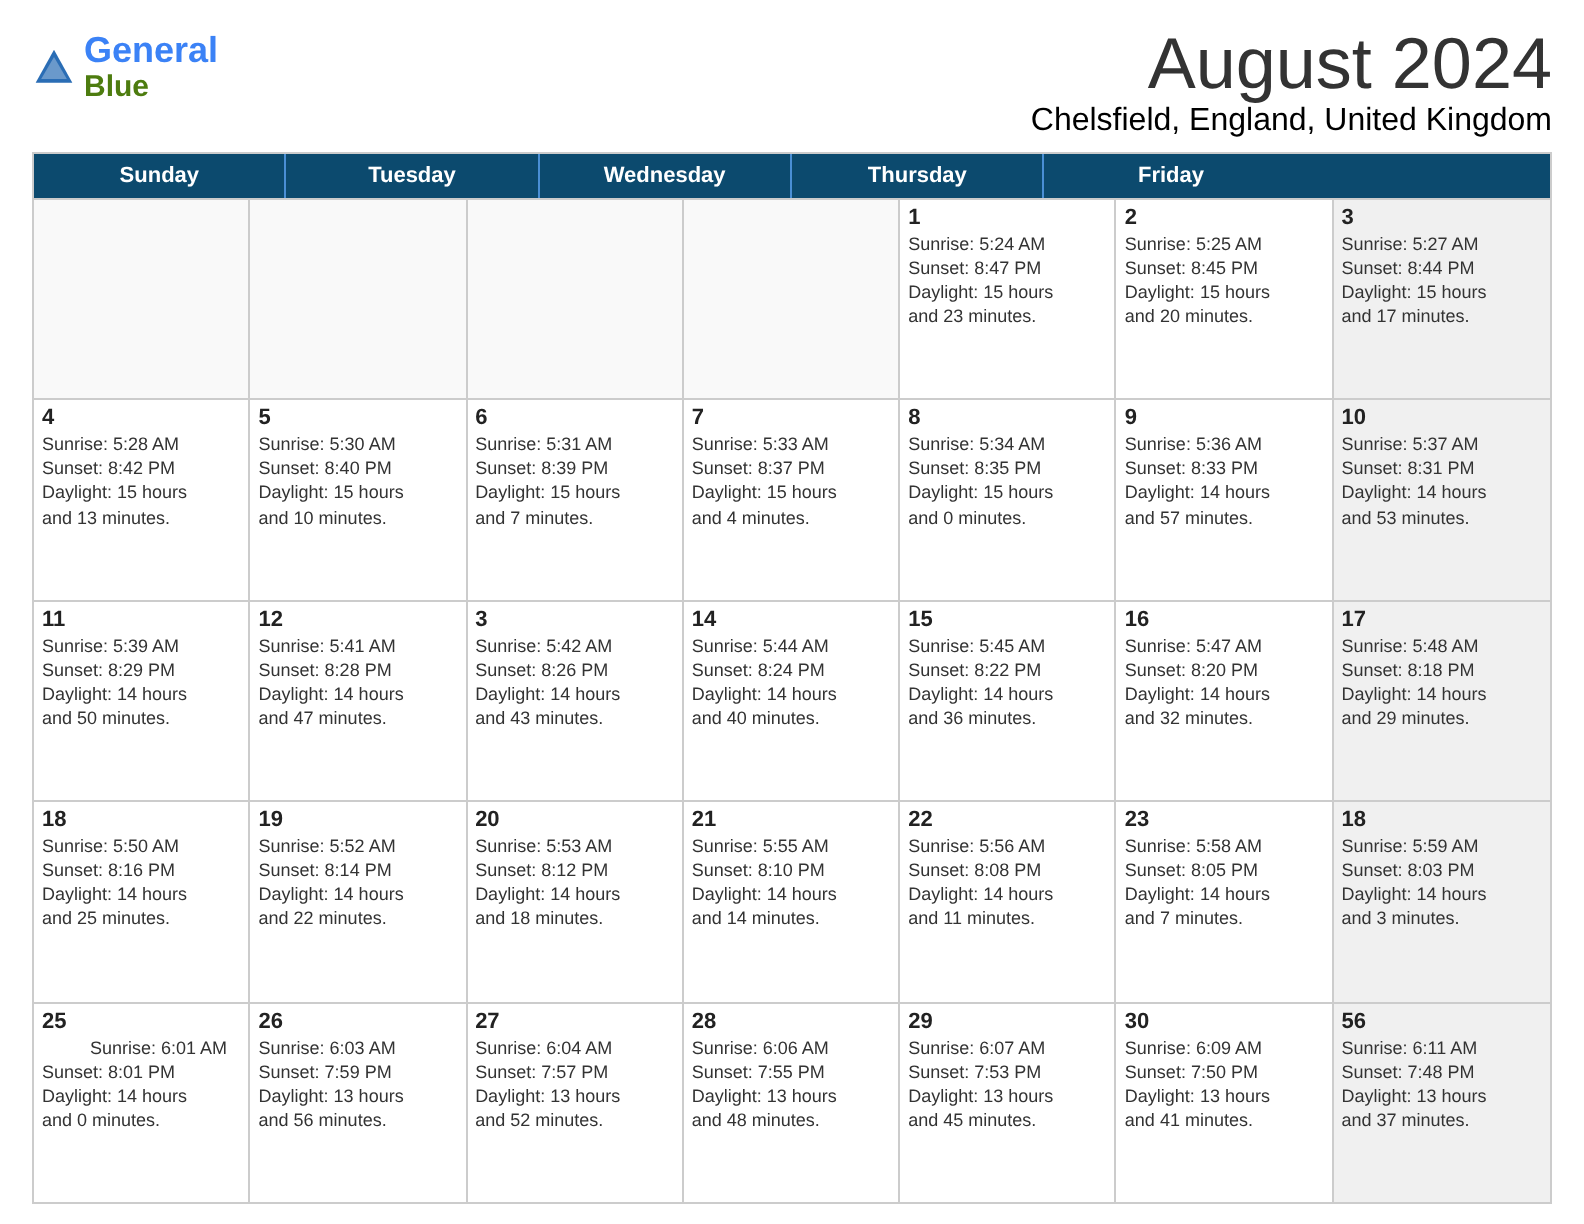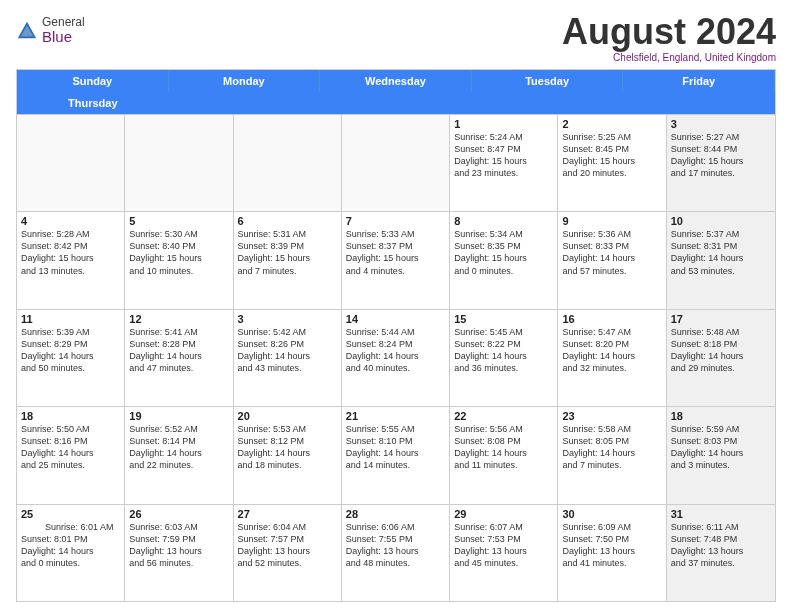--- a/index.html
+++ b/index.html
@@ -28,57 +28,57 @@
       align-items: center;
       gap: 4px;
       margin-top: 4px;
     }
     .logo-text {
       display: flex;
       flex-direction: column;
       line-height: 1.1;
     }
     .logo-general {
-      font-size: 12px;
-      font-weight: normal;
-      color: #404040;
+      font-size: 18px;
+      font-weight: bold;
+      color: #3b82f6;
     }
     .logo-blue {
       font-size: 15px;
-      font-weight: normal;
-      color: #701a75;
+      font-weight: bold;
+      color: #4d7c0f;
     }
     .logo-icon {
       width: 22px;
       height: 22px;
     }
     .title-block {
       text-align: right;
     }
     .month-title {
       font-size: 36px;
-      font-weight: bold;
+      font-weight: normal;
       color: #333;
       line-height: 1.1;
     }
     .location {
-      font-size: 10px;
-      color: #701a75;
+      font-size: 16px;
+      color: #000000;
       font-weight: normal;
     }
     .calendar {
       flex: 1;
       display: flex;
       flex-direction: column;
       border: 1px solid #ccc;
     }
     .cal-header {
       display: grid;
-      grid-template-columns: repeat(5, 1fr);
-      background: #3b82f6;
+      grid-template-columns: repeat(6, 1fr);
+      background: #0c4a6e;
     }
     .cal-header-cell {
       color: #fff;
       font-size: 11px;
       font-weight: bold;
       text-align: center;
       padding: 5px 2px;
       border-right: 1px solid #4a8fd5;
     }
     .cal-header-cell:last-child { border-right: none; }
@@ -141,25 +141,24 @@
     </div>
     <div class="title-block">
       <div class="month-title">August 2024</div>
       <div class="location">Chelsfield, England, United Kingdom</div>
     </div>
   </div>
 
   <div class="calendar">
     <div class="cal-header" id="cal-header-row">
         <div class="cal-header-cell">Sunday</div>
-        <div class="cal-header-cell">Monday</div>
+        <div class="cal-header-cell">Tuesday</div>
         <div class="cal-header-cell">Wednesday</div>
-        <div class="cal-header-cell">Tuesday</div>
+        <div class="cal-header-cell">Thursday</div>
         <div class="cal-header-cell">Friday</div>
-        <div class="cal-header-cell">Thursday</div>
       </div>
     <div class="cal-body" id="cal-body">
         <div class="cal-row">
           <div class="cal-cell empty"></div>
           <div class="cal-cell empty"></div>
           <div class="cal-cell empty"></div>
           <div class="cal-cell empty"></div>
           <div class="cal-cell"><span class="day-num">1</span><span class="cell-text" style="white-space: pre-line;">Sunrise: 5:24 AM
 Sunset: 8:47 PM
 Daylight: 15 hours
@@ -281,21 +280,21 @@
 Daylight: 13 hours
 and 48 minutes.</span></div>
           <div class="cal-cell"><span class="day-num">29</span><span class="cell-text" style="white-space: pre-line;">Sunrise: 6:07 AM
 Sunset: 7:53 PM
 Daylight: 13 hours
 and 45 minutes.</span></div>
           <div class="cal-cell"><span class="day-num">30</span><span class="cell-text" style="white-space: pre-line;">Sunrise: 6:09 AM
 Sunset: 7:50 PM
 Daylight: 13 hours
 and 41 minutes.</span></div>
-          <div class="cal-cell shaded"><span class="day-num">31</span><span class="cell-text" style="white-space: pre-line;">Sunrise: 6:11 AM
+          <div class="cal-cell shaded"><span class="day-num">56</span><span class="cell-text" style="white-space: pre-line;">Sunrise: 6:11 AM
 Sunset: 7:48 PM
 Daylight: 13 hours
 and 37 minutes.</span></div>
         </div>
       </div>
   </div>
 
 </div>
 
 </body></html>

